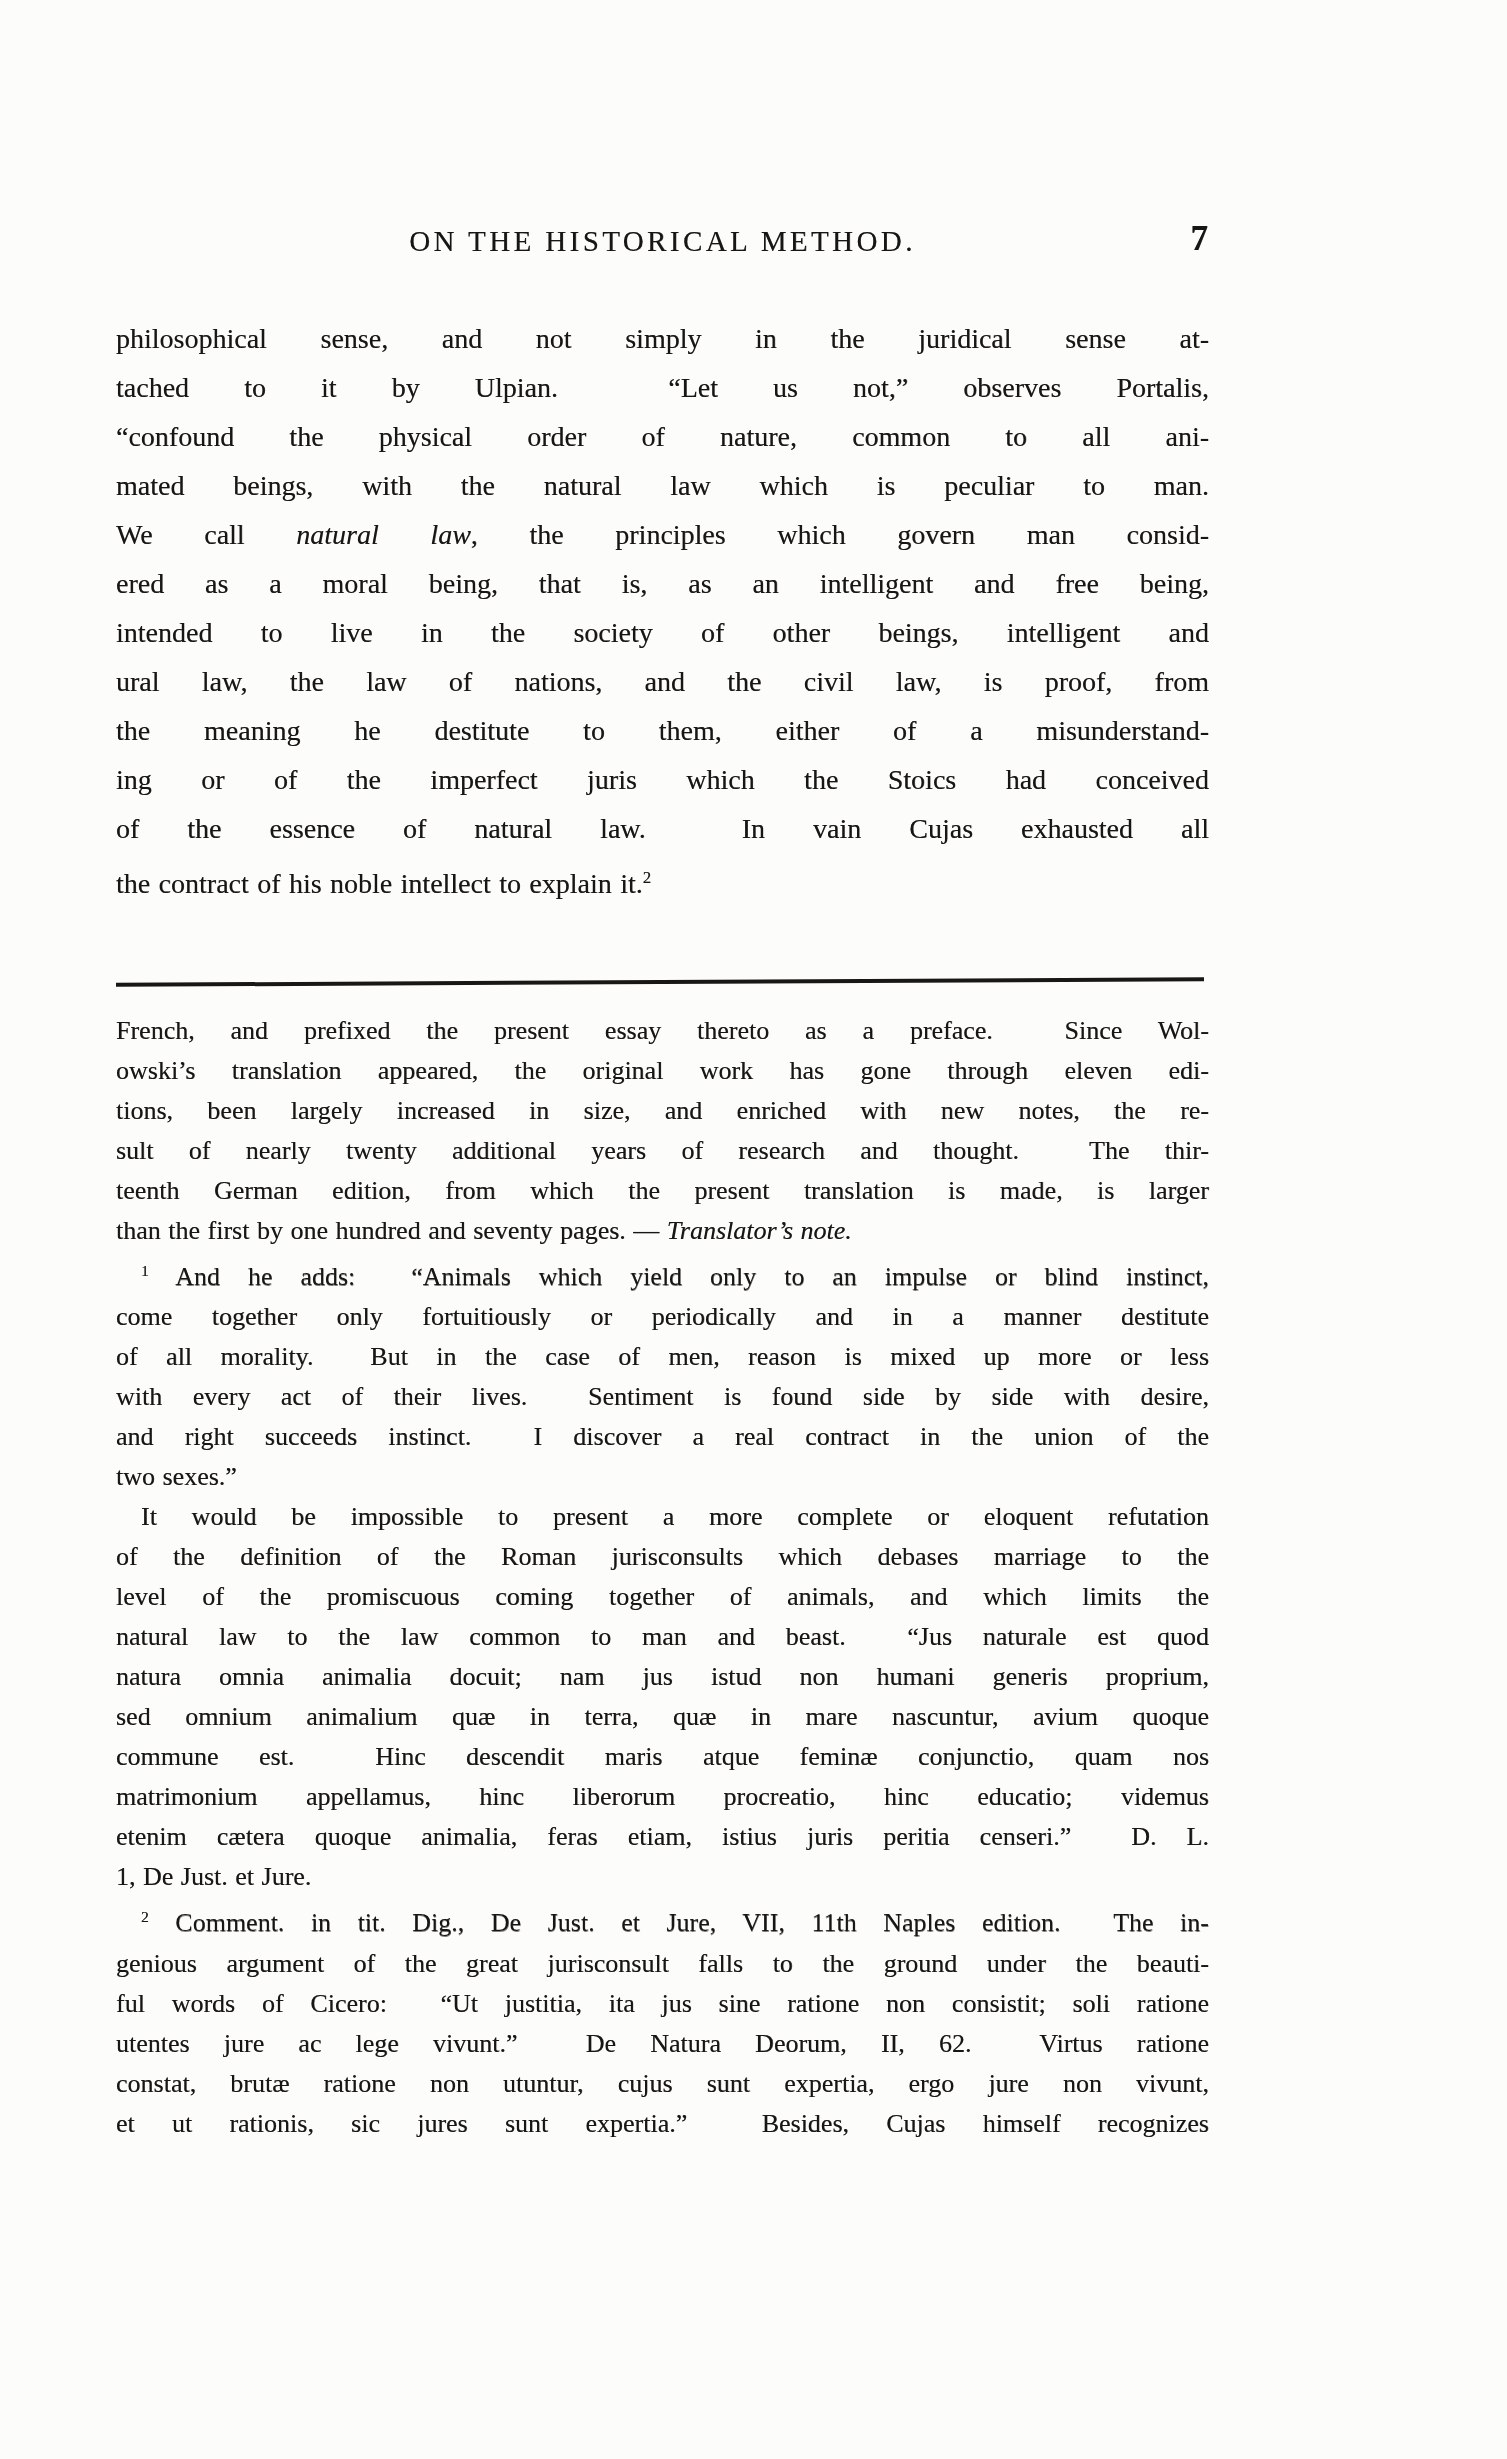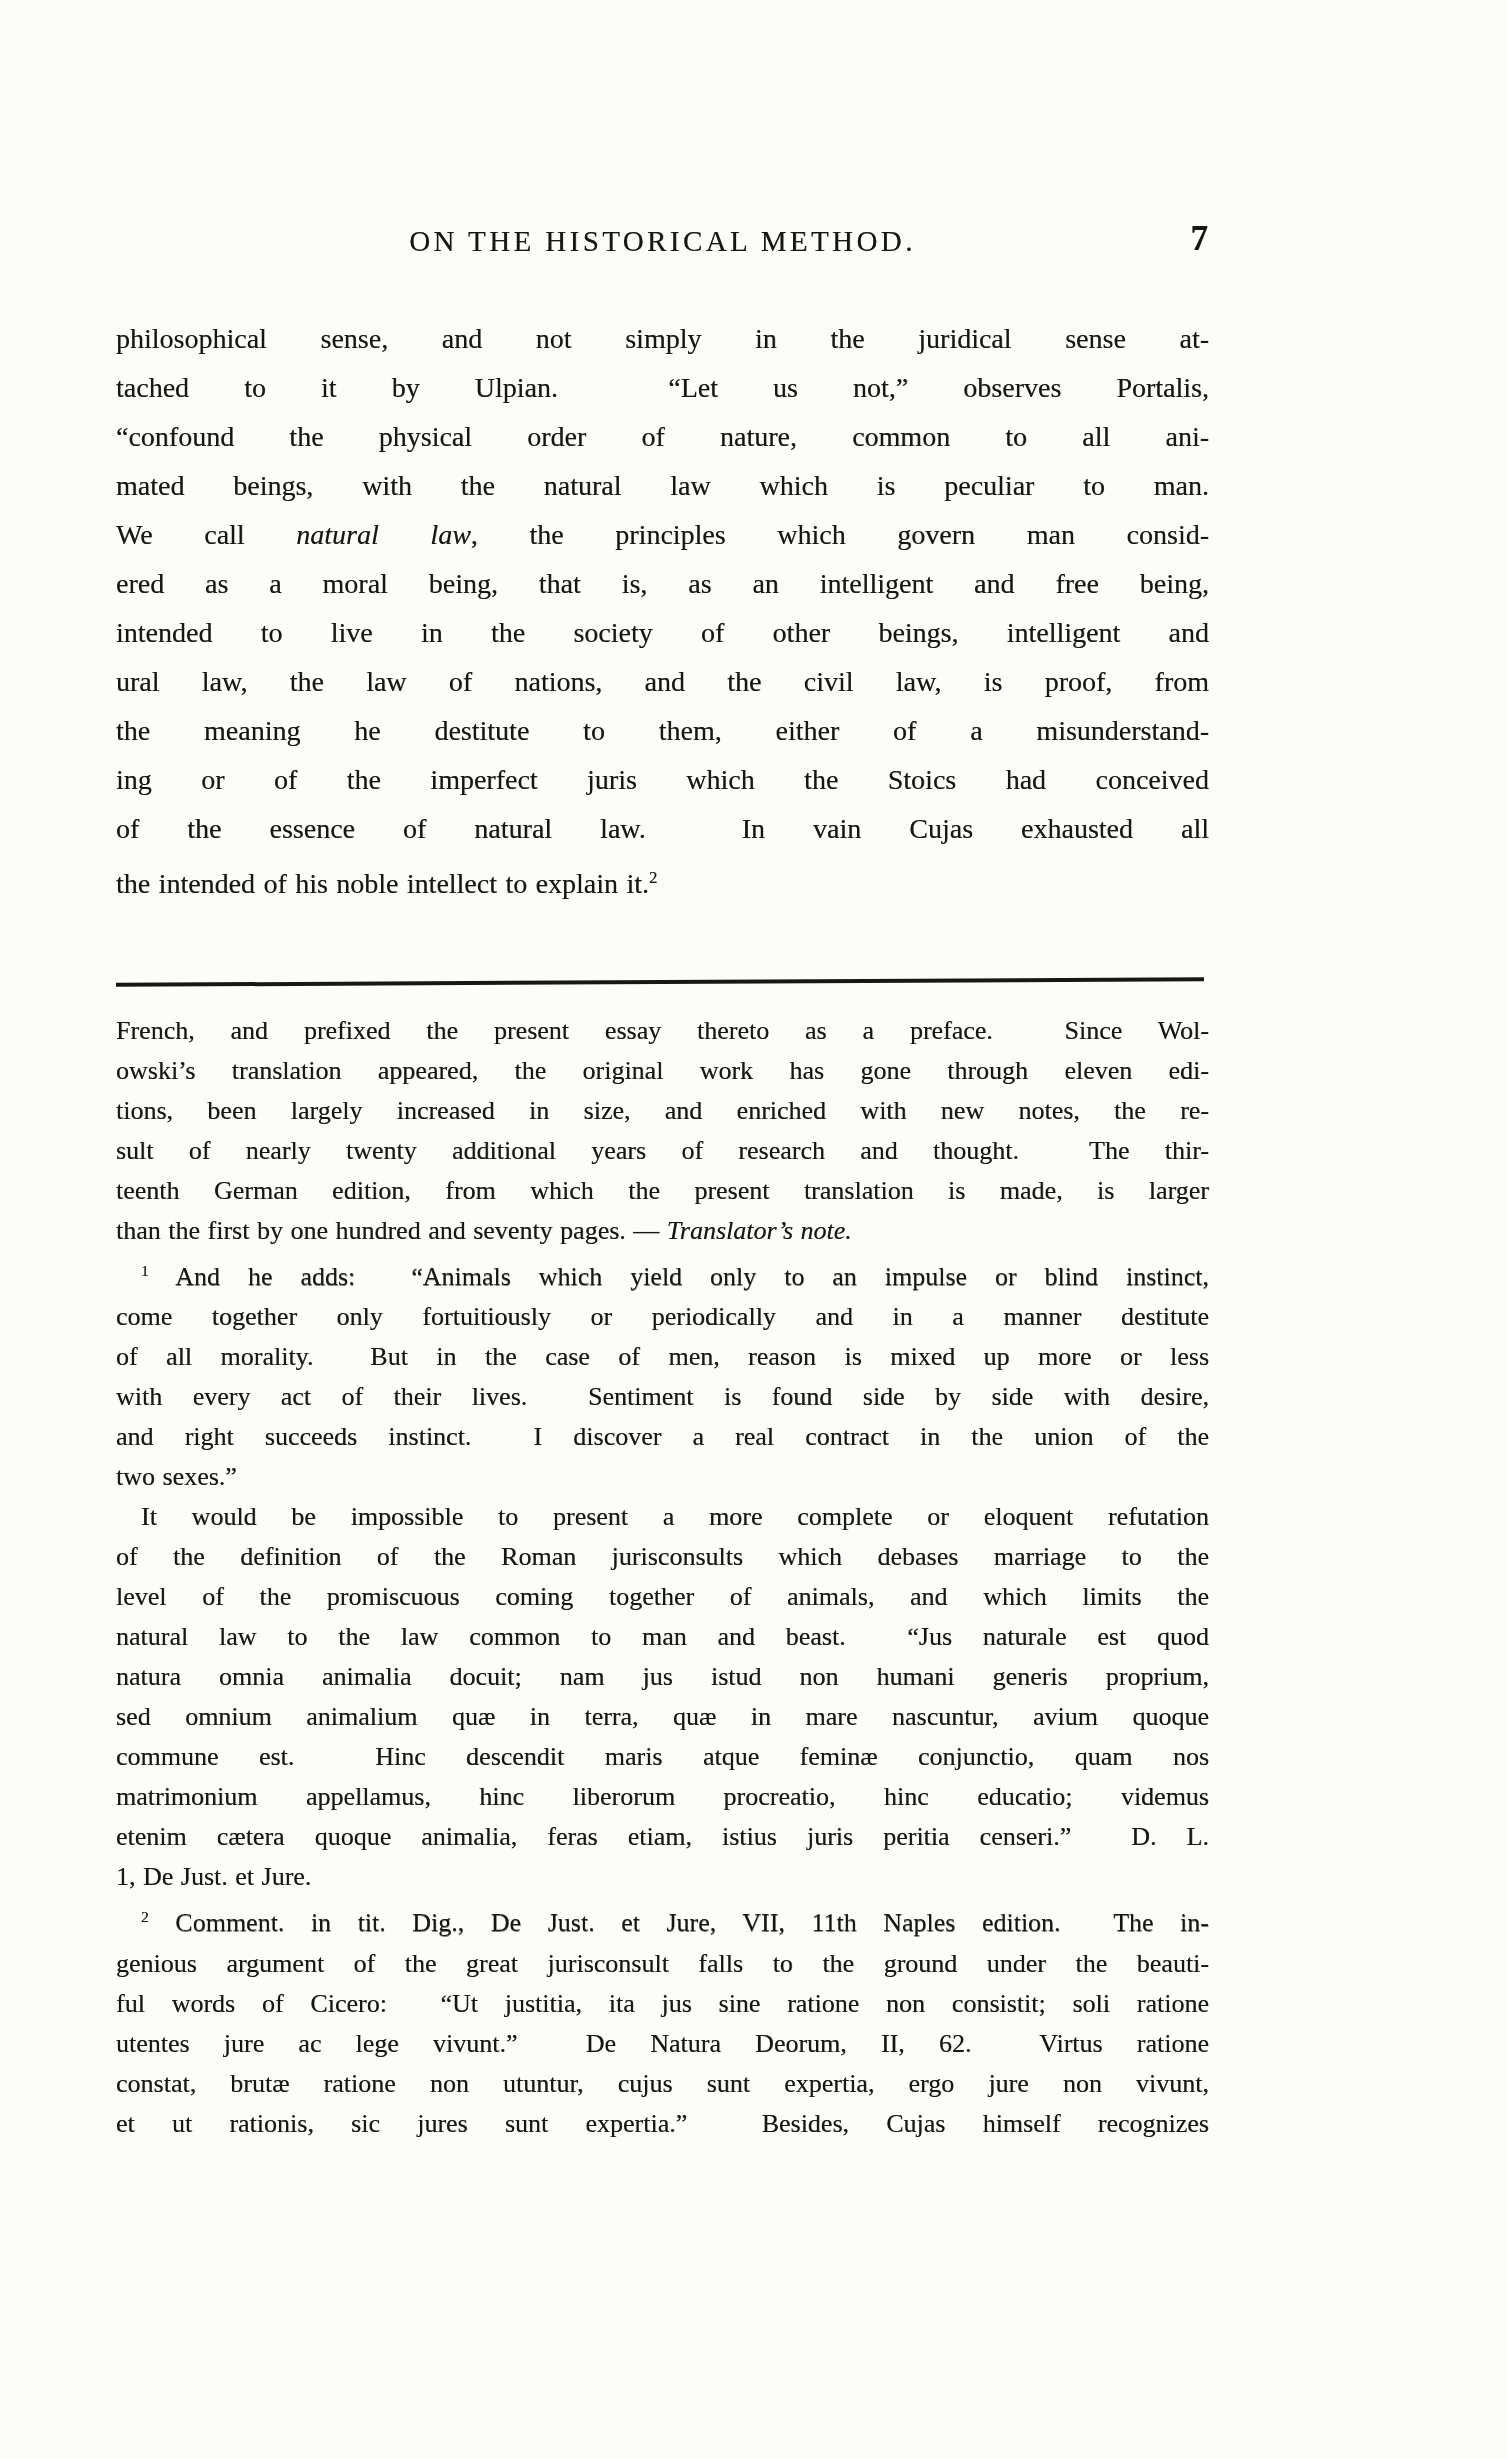--- a/index.html
+++ b/index.html
@@ -107,21 +107,21 @@
         <div class="line"><span>tached to it by Ulpian.&nbsp; “Let us not,” observes Portalis,</span></div>
         <div class="line"><span>“confound the physical order of nature, common to all ani-</span></div>
         <div class="line"><span>mated beings, with the natural law which is peculiar to man.</span></div>
         <div class="line"><span>We call </span><span class="it">natural law</span><span>, the principles which govern man consid-</span></div>
         <div class="line"><span>ered as a moral being, that is, as an intelligent and free being,</span></div>
         <div class="line"><span>intended to live in the society of other beings, intelligent and</span></div>
         <div class="line"><span>ural law, the law of nations, and the civil law, is proof, from</span></div>
         <div class="line"><span>the meaning he destitute to them, either of a misunderstand-</span></div>
         <div class="line"><span>ing or of the imperfect juris which the Stoics had conceived</span></div>
         <div class="line"><span>of the essence of natural law.&nbsp; In vain Cujas exhausted all</span></div>
-        <div class="line no-just"><span>the intended of his noble intellect to explain it.</span><span class="sup">2</span></div>
+        <div class="line no-just"><span>the contract of his noble intellect to explain it.</span><span class="sup">2</span></div>
       </div>
 
     <div class="rule"></div>
 
     <div class="footnotes" id="footnote-text">
         <div class="line"><span>French, and prefixed the present essay thereto as a preface.&nbsp; Since Wol-</span></div>
         <div class="line"><span>owski’s translation appeared, the original work has gone through eleven edi-</span></div>
         <div class="line"><span>tions, been largely increased in size, and enriched with new notes, the re-</span></div>
         <div class="line"><span>sult of nearly twenty additional years of research and thought.&nbsp; The thir-</span></div>
         <div class="line"><span>teenth German edition, from which the present translation is made, is larger</span></div>

